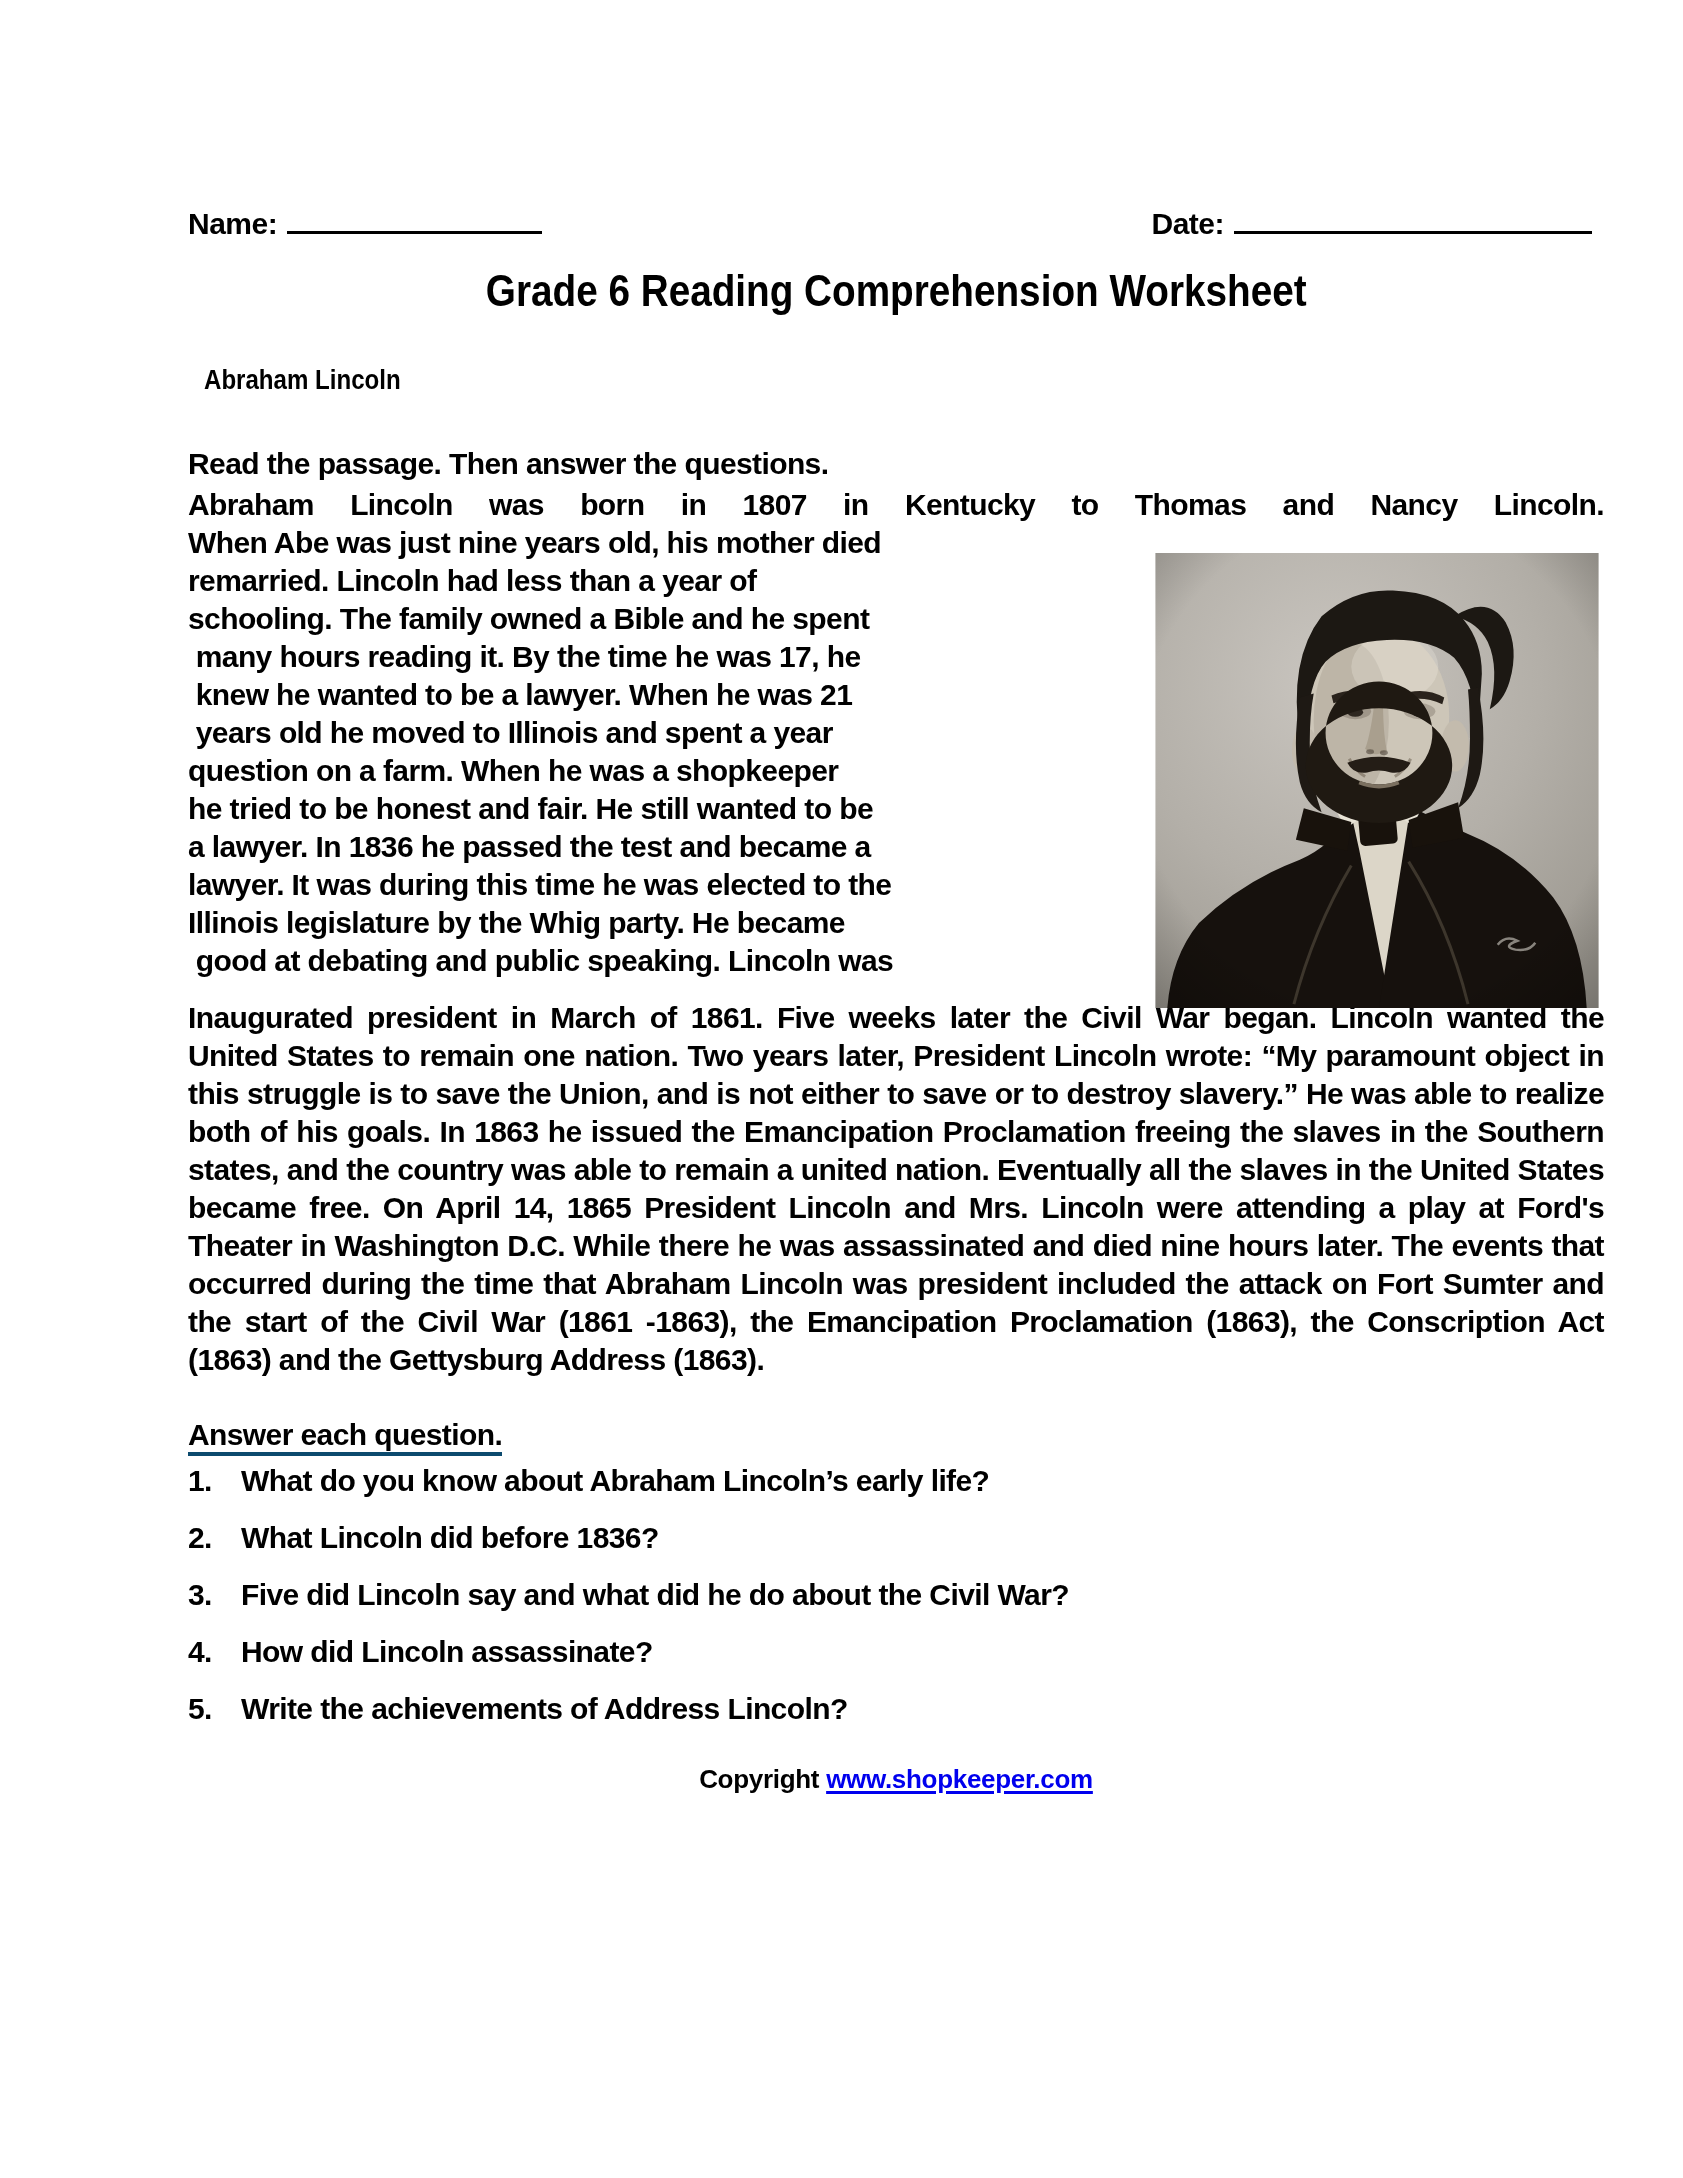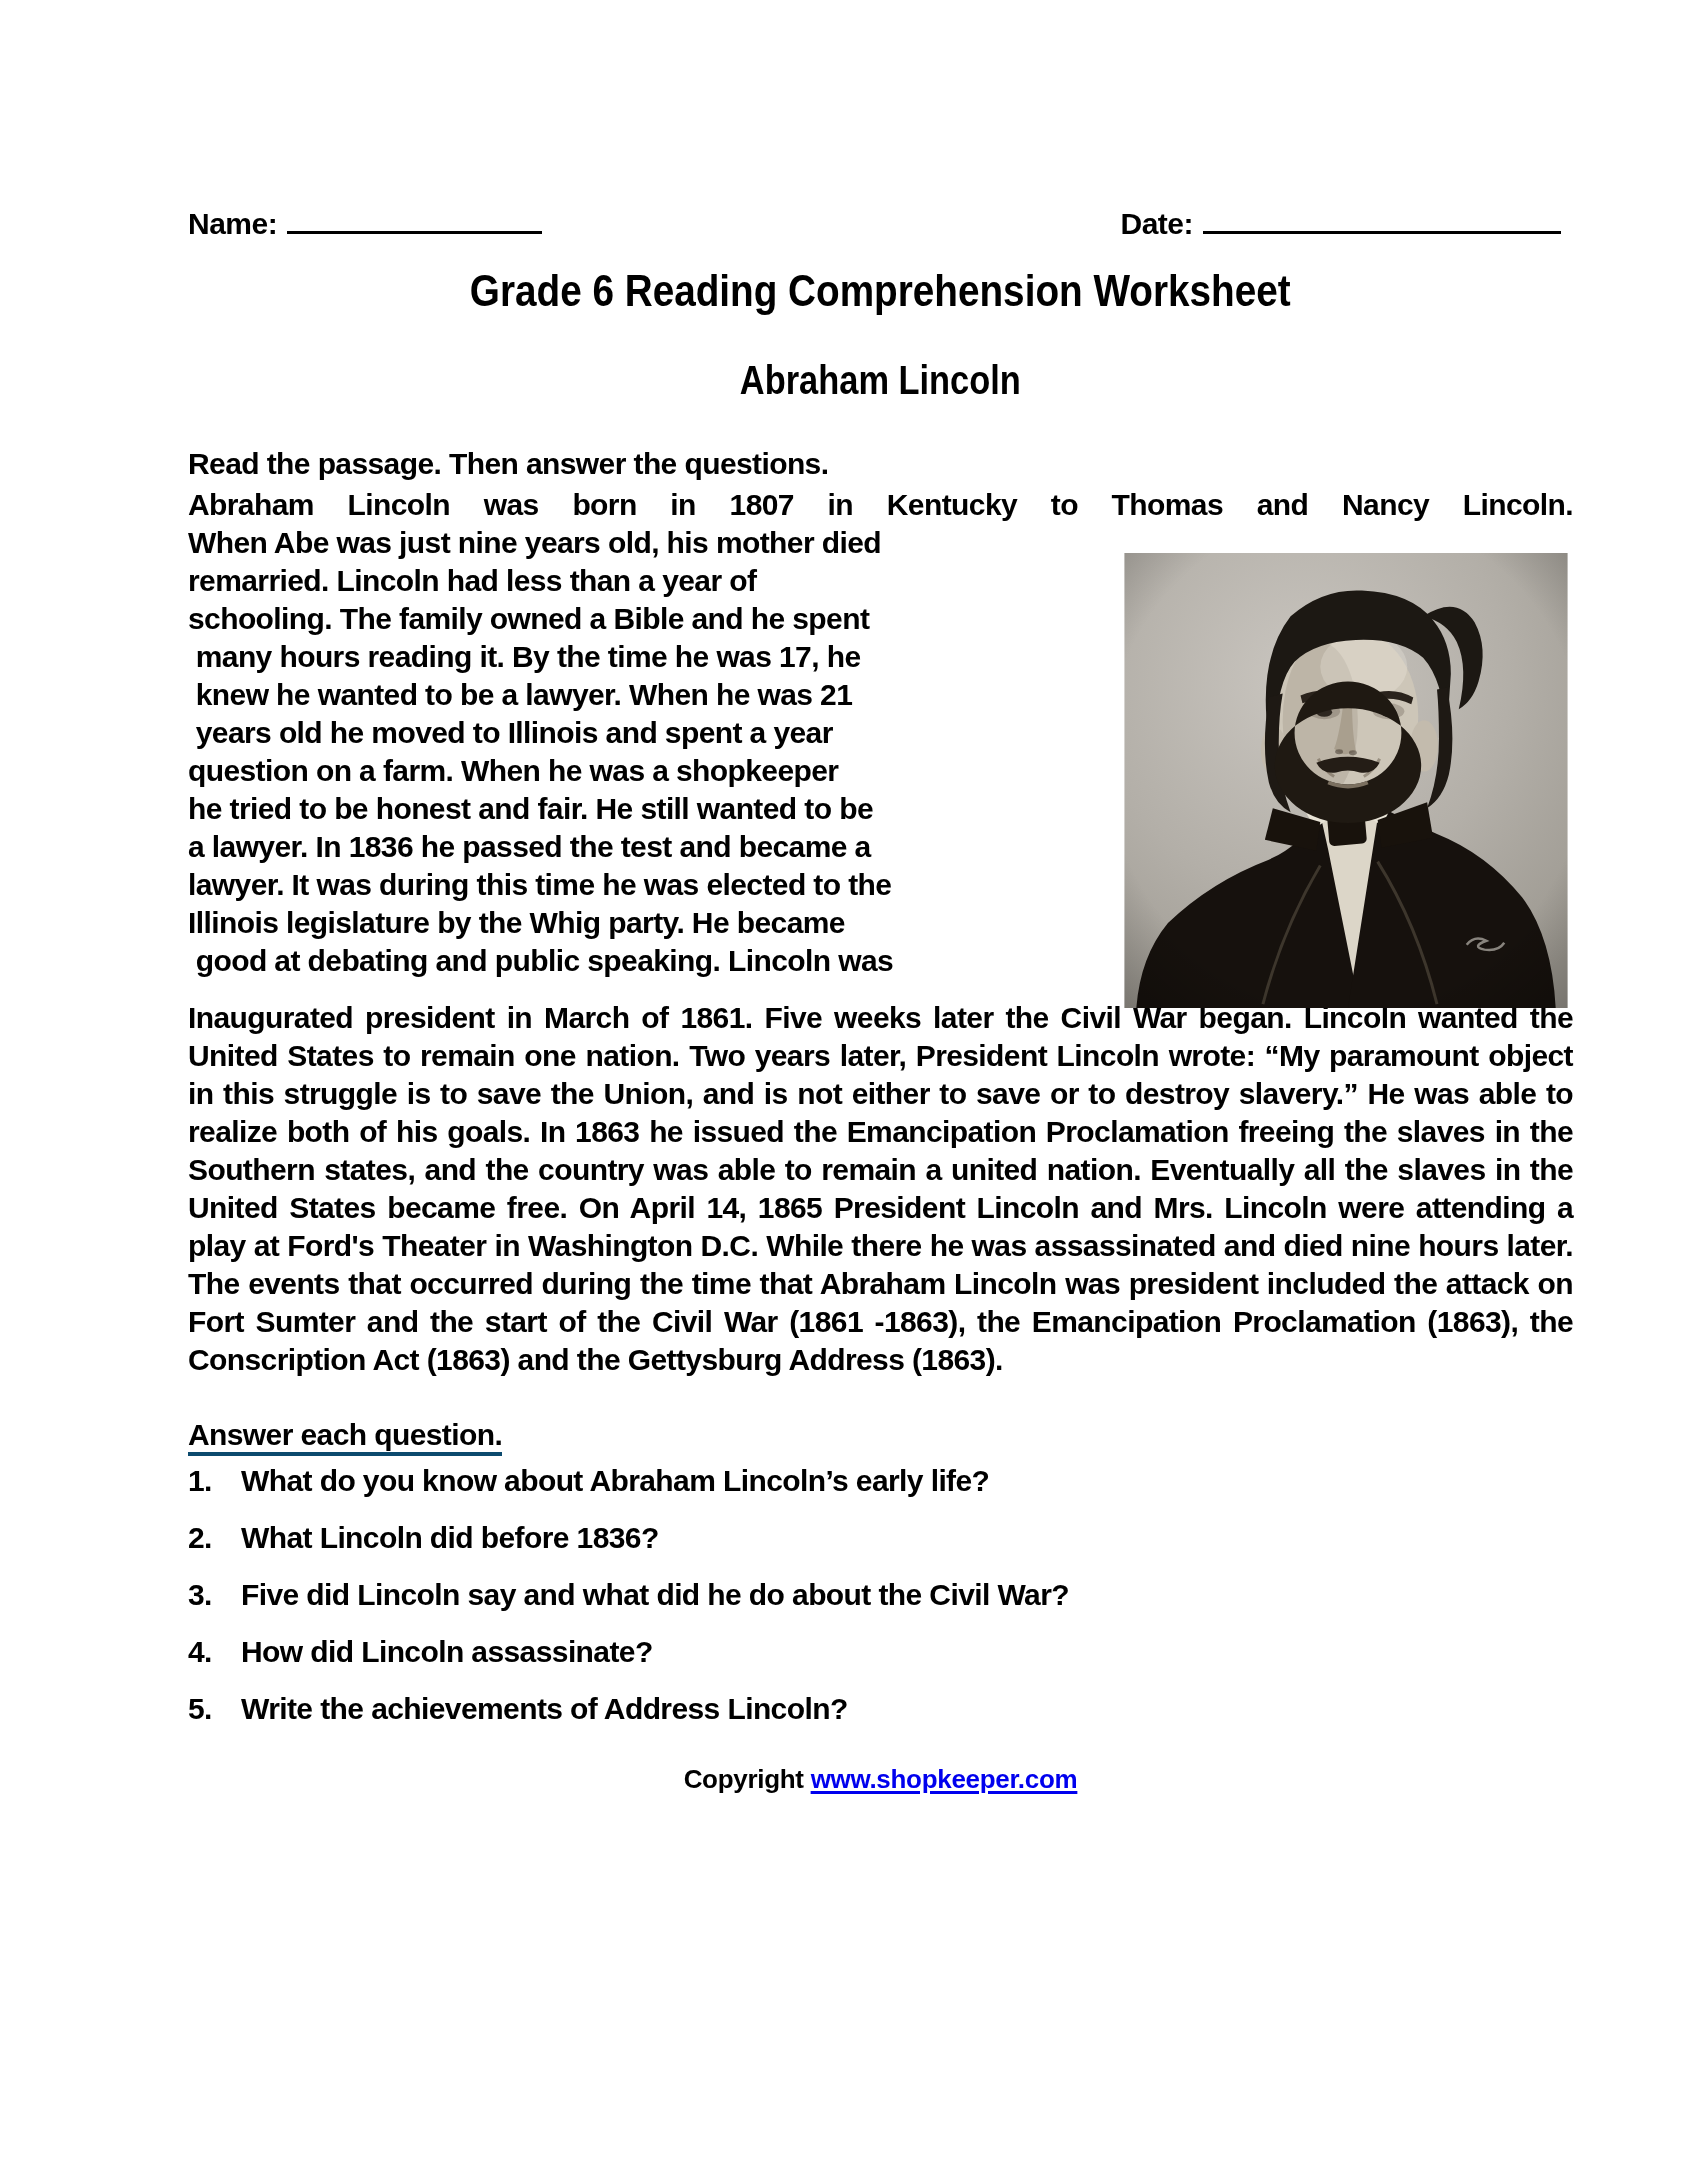--- a/index.html
+++ b/index.html
@@ -5,38 +5,38 @@
   html,body{margin:0;padding:0;background:#ffffff;}
   .page{
     position:relative;
     width:1683px;height:2178px;
     background:#ffffff;
     color:#000000;
     font-family:"Liberation Sans","DejaVu Sans",sans-serif;
     font-weight:bold;
     overflow:hidden;
   }
-  .content{padding:203px 110px 0 188px;}
+  .content{padding:203px 79px 0 188px;}
 
   
   .header-row{
     display:flex;justify-content:space-between;align-items:flex-end;
     font-size:30px;letter-spacing:-0.5px;line-height:36px;
   }
   .blank-line{
     display:inline-block;border-bottom:3px solid #000;
     height:28px;vertical-align:baseline;margin-left:10px;
   }
   .name-line{width:255px;}
   .date-line{width:358px;}
   .date-group{margin-right:12px;}
 
   
   .title{margin:26px 0 0;text-align:center;font-size:45px;line-height:46px;}
-  .subtitle{margin:43px 0 0;text-align:center;font-size:40px;line-height:46px;}
+  .subtitle{margin:43px 0 0;text-align:left;font-size:28px;line-height:46px;}
   .squeeze{display:inline-block;transform:scaleX(0.86);}
 
   .instructions{margin-top:42px;font-size:30px;letter-spacing:-0.6px;line-height:38px;}
 
   
   .passage{position:relative;margin-top:3px;font-size:30px;letter-spacing:-0.6px;line-height:38px;}
   .first-line{text-align:justify;text-align-last:justify;}
   .p-line{white-space:pre;width:830px;overflow:visible;}
   .continuation{margin-top:19px;text-align:justify;}
 

